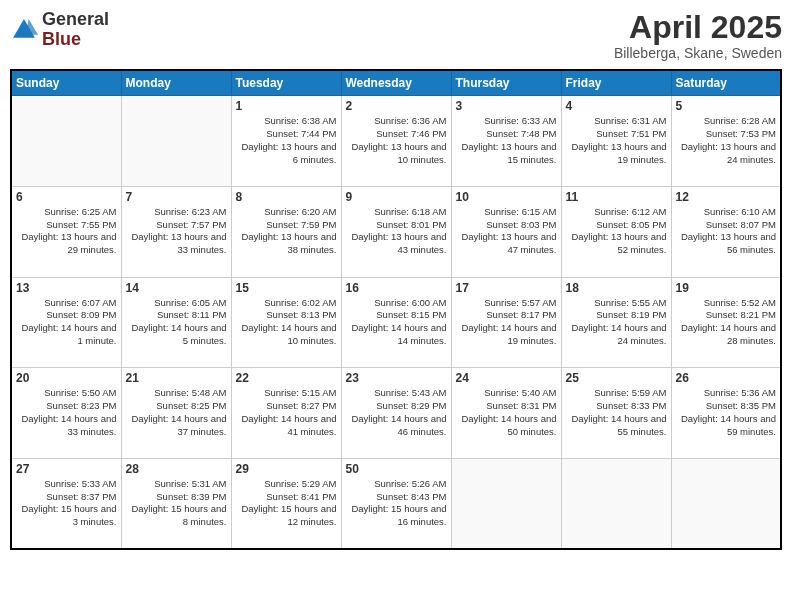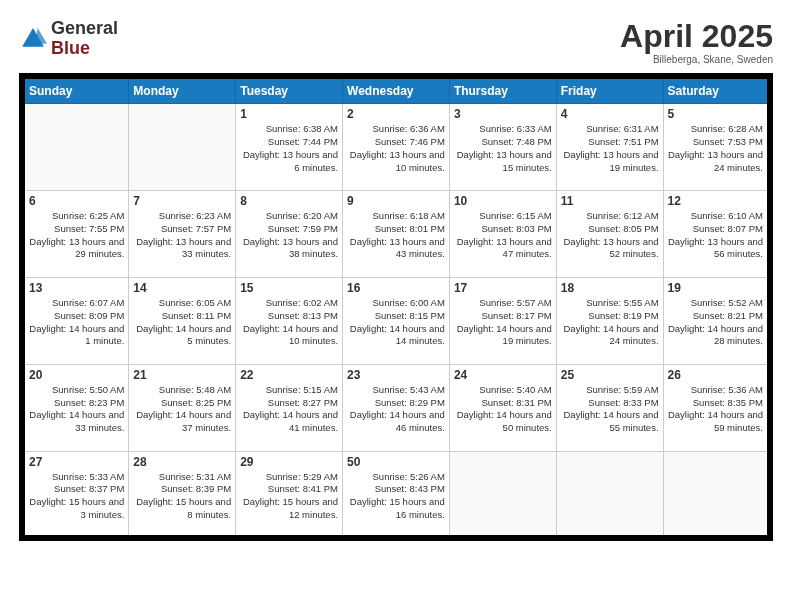--- a/index.html
+++ b/index.html
@@ -6,21 +6,21 @@
     body {
       width: 792px;
       height: 612px;
       font-family: Arial, sans-serif;
       background: #fff;
       overflow: hidden;
     }
     .page {
       width: 792px;
       height: 560px;
-      padding: 19px;
+      padding: 10px;
       display: flex;
       flex-direction: column;
     }
     .header {
       display: flex;
       justify-content: space-between;
       align-items: flex-start;
       margin-bottom: 8px;
     }
     .logo {
@@ -44,26 +44,26 @@
     .title-block {
       text-align: right;
     }
     .calendar-title {
       font-size: 32px;
       font-weight: bold;
       color: #333;
       line-height: 1.1;
     }
     .calendar-subtitle {
-      font-size: 10px;
+      font-size: 14px;
       color: #555;
     }
     .calendar {
       flex: 1;
-      border: 6px solid #000000;
+      border: 2px solid #000000;
       border-collapse: collapse;
       width: 100%;
       table-layout: fixed;
     }
     .calendar th {
       background: #1a7abf;
       color: #fff;
       font-size: 12px;
       font-weight: bold;
       padding: 5px 4px;

